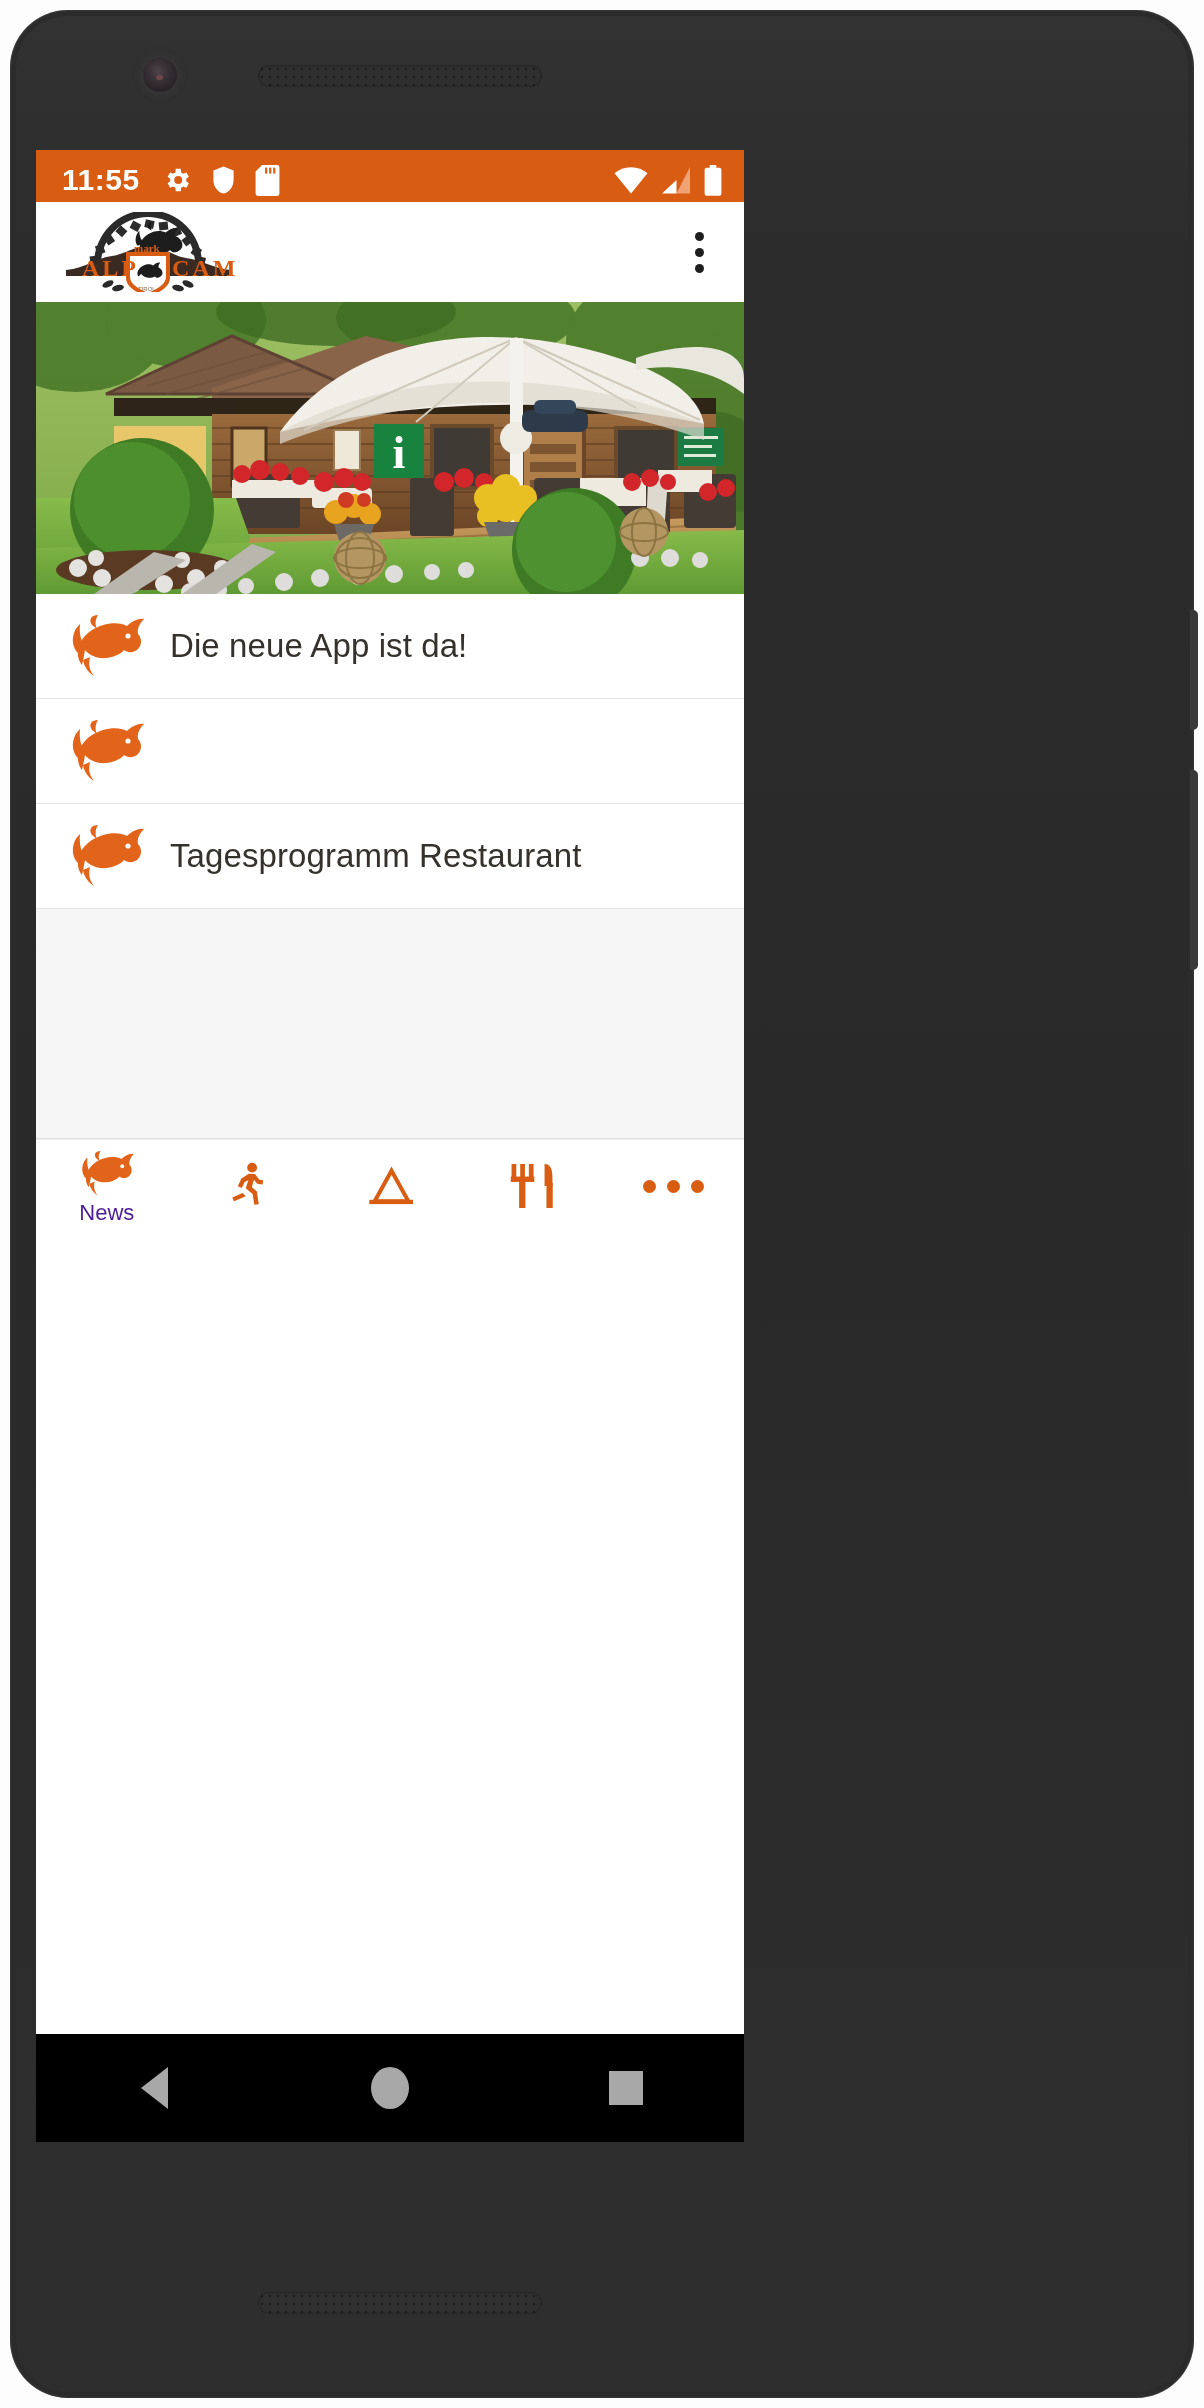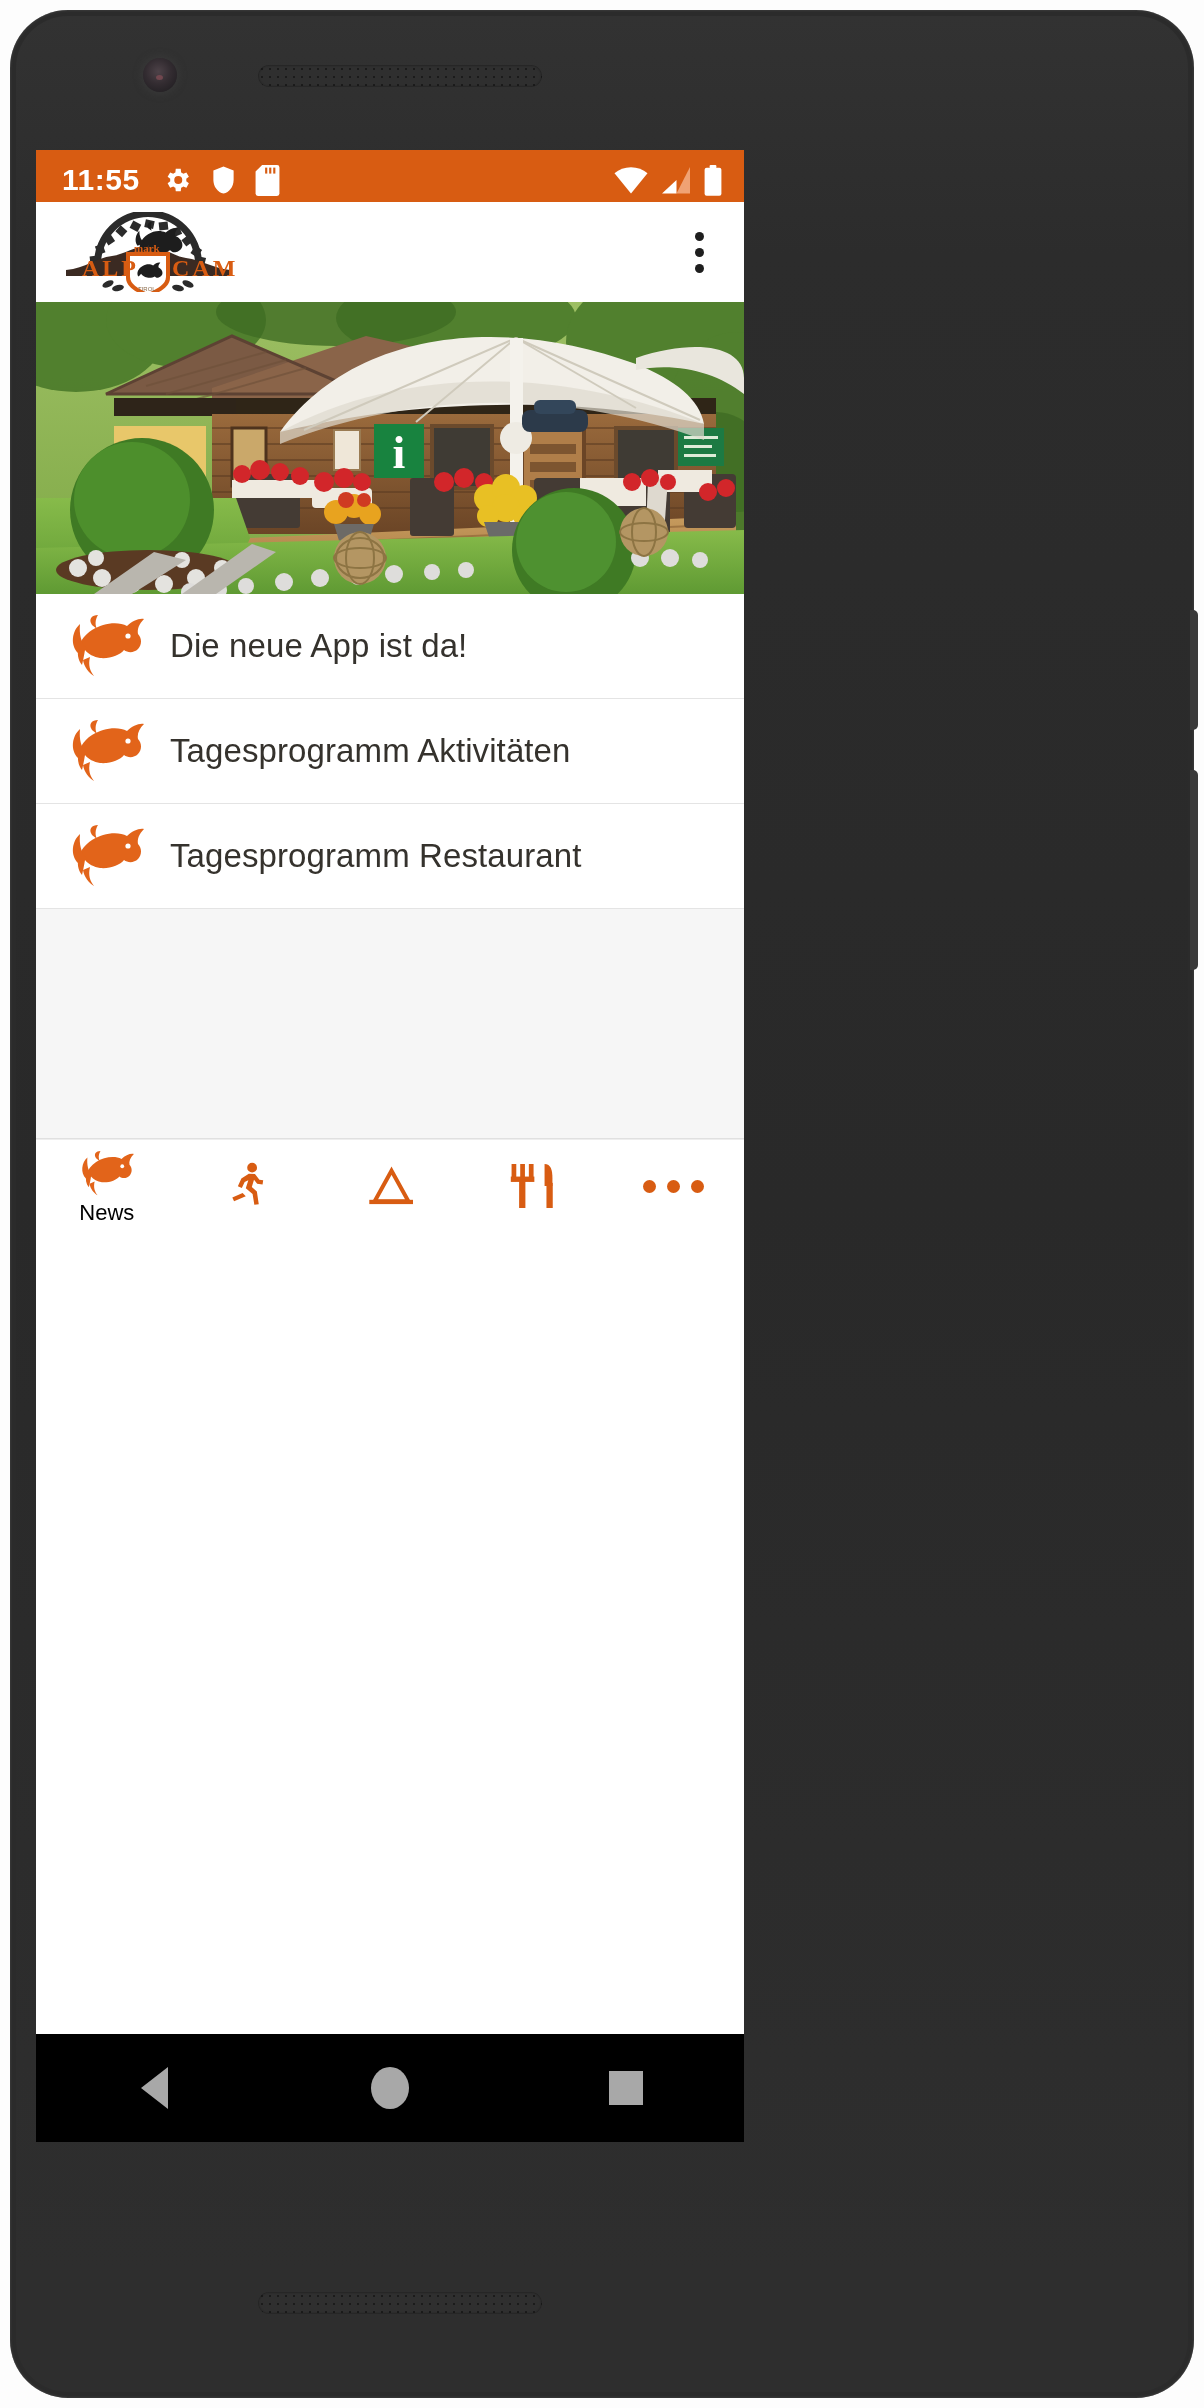--- a/index.html
+++ b/index.html
@@ -128,21 +128,21 @@
   .list-filler { background: #f6f6f6; height: 230px; border-bottom:1px solid #e0e0e0; }
 
   
   .tabbar {
     height: 96px; background: #fff;
     display: flex; align-items: center;
     border-top: 1px solid #eee;
   }
   .tab { flex: 1; display: flex; flex-direction: column; align-items: center; justify-content: center; height: 96px; }
   .tab .ic { height: 48px; display: flex; align-items: center; justify-content: center; }
-  .tab .lb { font-size: 22px; color: #000000; margin-top: 3px; }
+  .tab .lb { font-size: 22px; color: #4c1d95; margin-top: 3px; }
   .dots-h { display: flex; gap: 11px; }
   .dots-h i { width: 13px; height: 13px; border-radius: 50%; background: #d85c12; display:block; }
 
   
   .androidnav {
     position: absolute;
     left: 36px; top: 2034px;
     width: 708px; height: 108px;
     background: #000;
     display: flex; align-items: center; justify-content: space-around;
@@ -521,21 +521,20 @@
       <div class="news-item">
         <span class="news-icon">
           <svg width="74" height="62" viewBox="0 0 74 62" fill="#e2641a">
             <path d="M12 50 C4 40 8 24 22 15 C33 8 48 6 57 11 C62 6 69 3 74 4 C69 9 67 14 68 19 C72 23 72 30 68 34 C64 38 58 38 54 35 C50 40 40 44 30 43 C24 42 18 39 15 35 C14 41 13 46 12 50 Z"></path>
             <path d="M8 38 C0 30 2 16 10 9 C9 19 11 28 17 34 Z"></path>
             <path d="M22 10 C18 4 22 0 28 0 C25 5 25 10 27 14 Z"></path>
             <path d="M20 42 C18 50 20 56 24 61 C19 58 14 52 13 45 Z"></path>
             <circle cx="58" cy="21" r="2.6" fill="#fff"></circle>
           </svg>
         </span>
-        <span class="news-label">Tagesprogramm Aktivitäten</span>
       </div>
 
       <div class="news-item">
         <span class="news-icon">
           <svg width="74" height="62" viewBox="0 0 74 62" fill="#e2641a">
             <path d="M12 50 C4 40 8 24 22 15 C33 8 48 6 57 11 C62 6 69 3 74 4 C69 9 67 14 68 19 C72 23 72 30 68 34 C64 38 58 38 54 35 C50 40 40 44 30 43 C24 42 18 39 15 35 C14 41 13 46 12 50 Z"></path>
             <path d="M8 38 C0 30 2 16 10 9 C9 19 11 28 17 34 Z"></path>
             <path d="M22 10 C18 4 22 0 28 0 C25 5 25 10 27 14 Z"></path>
             <path d="M20 42 C18 50 20 56 24 61 C19 58 14 52 13 45 Z"></path>
             <circle cx="58" cy="21" r="2.6" fill="#fff"></circle>

